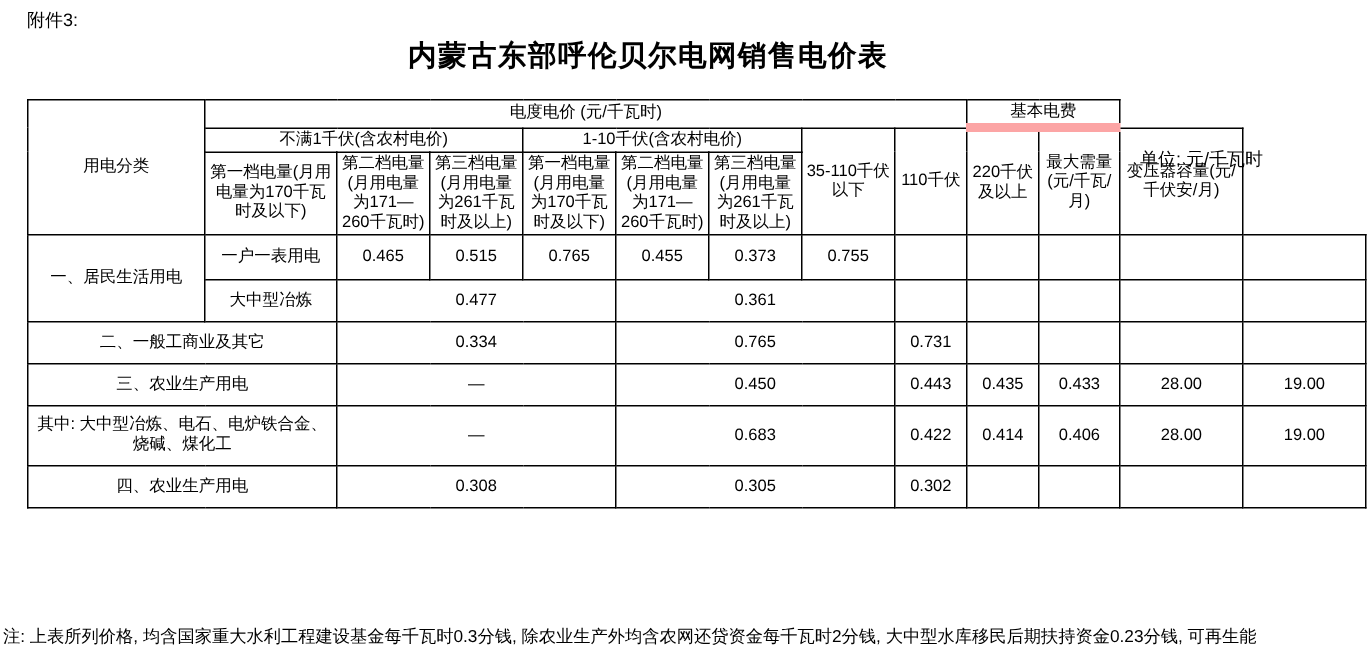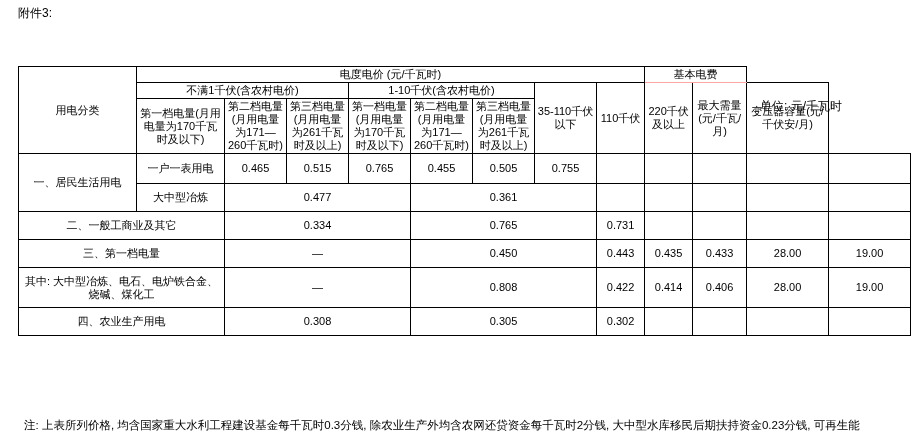--- a/index.html
+++ b/index.html
@@ -82,35 +82,36 @@
   .sub-cell {
     text-align: left;
     padding-left: 6px;
     font-size: 11px;
   }
   .val {
     font-size: 11.5px;
   }
   .note {
     position: absolute;
-    left: 24px;
+    left: 2px;
     top: 418px;
     width: 880px;
     font-size: 11.5px;
     line-height: 15px;
   }
   .note p { margin: 0; }
 </style>
 </head>
 <body>
 
 <div class="page">
 
   <div class="attach-label">附件3:</div>
 
+  <div class="doc-title">内蒙古东部呼伦贝尔电网销售电价表</div>
 
   <div class="unit-line">单位: 元/千瓦时</div>
 
   <table class="rate">
     <colgroup>
       <col style="width:118px">
       <col style="width:88px">
       <col style="width:62px">
       <col style="width:62px">
       <col style="width:62px">
@@ -120,21 +121,21 @@
       <col style="width:48px">
       <col style="width:48px">
       <col style="width:54px">
       <col style="width:82px">
       <col style="width:82px">
     </colgroup>
     <tbody>
       <tr>
         <td rowspan="4" class="hdr-big">用电分类</td>
         <td colspan="8" class="hdr-big">电度电价 (元/千瓦时)</td>
-        <td colspan="2" class="hdr-big" style="border-bottom:1px solid #fca5a5">基本电费</td>
+        <td colspan="2" class="hdr-big" style="border-bottom:6px solid #fca5a5">基本电费</td>
       </tr>
       <tr>
         <td colspan="3" class="hdr-mid">不满1千伏(含农村电价)</td>
         <td colspan="3" class="hdr-mid">1-10千伏(含农村电价)</td>
         <td rowspan="3" class="hdr-mid">35-110千伏以下</td>
         <td rowspan="3" class="hdr-mid">110千伏</td>
         <td rowspan="3" class="hdr-mid">220千伏及以上</td>
         <td rowspan="3" class="hdr-mid">最大需量(元/千瓦/月)</td>
         <td rowspan="3" class="hdr-mid">变压器容量(元/千伏安/月)</td>
       </tr>
@@ -148,21 +149,21 @@
       </tr>
       <tr style="height:0"></tr>
 
       <tr style="height:30px">
         <td rowspan="2" class="cat-cell">一、居民生活用电</td>
         <td class="sub-cell">一户一表用电</td>
         <td class="val">0.465</td>
         <td class="val">0.515</td>
         <td class="val">0.765</td>
         <td class="val">0.455</td>
-        <td class="val">0.505</td>
+        <td class="val">0.373</td>
         <td class="val">0.755</td>
         <td class="val"></td>
         <td class="val"></td>
         <td class="val"></td>
         <td class="val"></td>
         <td class="val"></td>
       </tr>
 
       <tr style="height:28px">
         <td class="sub-cell">大中型冶炼</td>
@@ -180,34 +181,34 @@
         <td colspan="3" class="val">0.334</td>
         <td colspan="3" class="val">0.765</td>
         <td class="val">0.731</td>
         <td class="val"></td>
         <td class="val"></td>
         <td class="val"></td>
         <td class="val"></td>
       </tr>
 
       <tr style="height:28px">
-        <td colspan="2" class="cat-cell">三、第一档电量</td>
+        <td colspan="2" class="cat-cell">三、农业生产用电</td>
         <td colspan="3" class="val">—</td>
         <td colspan="3" class="val">0.450</td>
         <td class="val">0.443</td>
         <td class="val">0.435</td>
         <td class="val">0.433</td>
         <td class="val">28.00</td>
         <td class="val">19.00</td>
       </tr>
 
       <tr style="height:40px">
         <td colspan="2" class="cat-cell">其中: 大中型冶炼、电石、电炉铁合金、烧碱、煤化工</td>
         <td colspan="3" class="val">—</td>
-        <td colspan="3" class="val">0.808</td>
+        <td colspan="3" class="val">0.683</td>
         <td class="val">0.422</td>
         <td class="val">0.414</td>
         <td class="val">0.406</td>
         <td class="val">28.00</td>
         <td class="val">19.00</td>
       </tr>
 
       <tr style="height:28px">
         <td colspan="2" class="cat-cell">四、农业生产用电</td>
         <td colspan="3" class="val">0.308</td>

